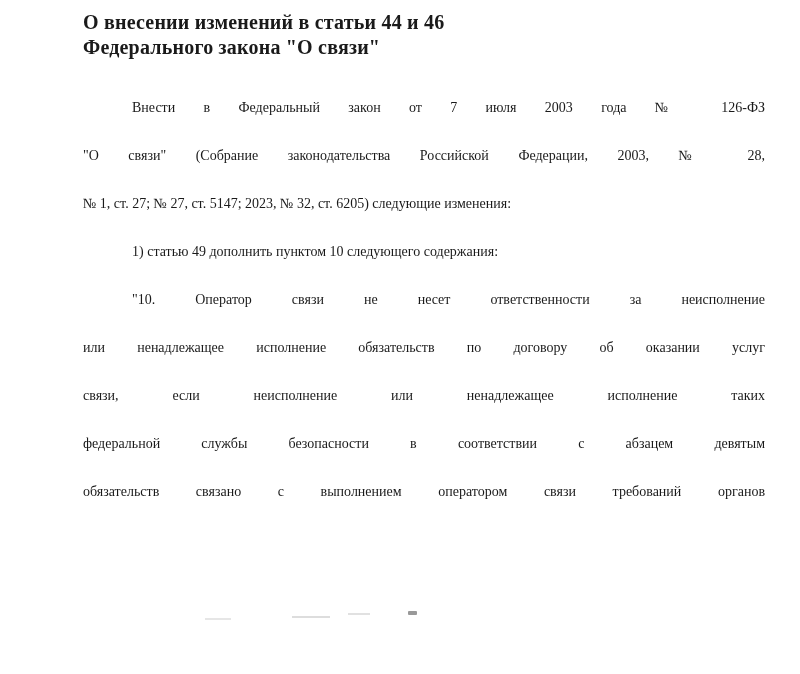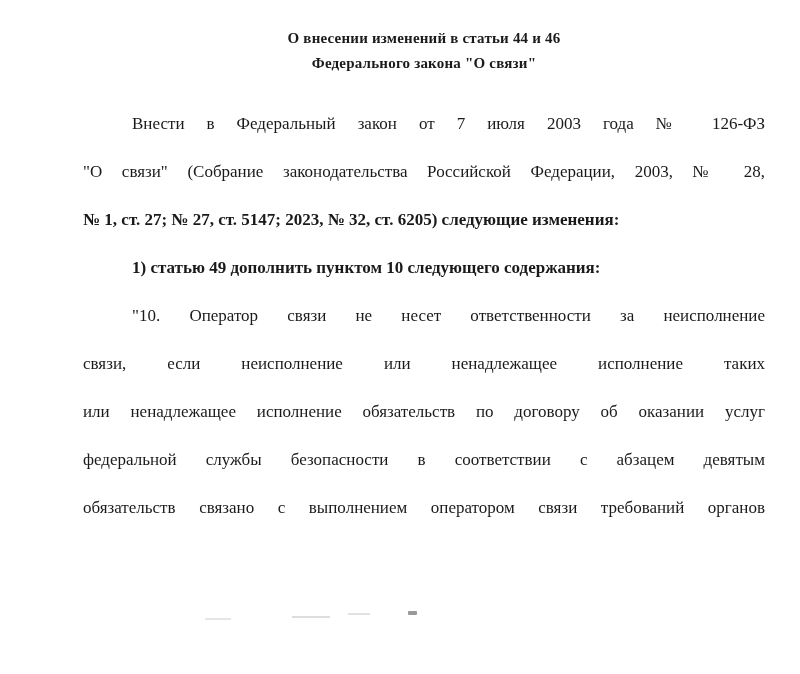--- a/index.html
+++ b/index.html
@@ -14,48 +14,45 @@
     background: #ffffff;
     overflow: hidden;
     font-family: "Liberation Serif", "DejaVu Serif", serif;
     color: #1a1a1a;
   }
   .doc-title {
     position: absolute;
     left: 83px;
     top: 10px;
     width: 682px;
-    text-align: center;
     font-weight: bold;
-    font-size: 15px;
+    font-size: 20px;
     line-height: 25px;
     letter-spacing: 0.2px;
-    margin-top: 16px;
   }
   .body-lines {
     position: absolute;
     left: 83px;
-    top: 100px;
+    top: 84px;
     width: 682px;
-    font-size: 17px;
+    font-size: 14px;
   }
   .line {
     height: 48px;
     line-height: 48px;
     overflow: hidden;
     white-space: normal;
   }
   .line.j {
     text-align: justify;
     text-align-last: justify;
   }
   .line.l {
     text-align: left;
     text-align-last: left;
-    font-weight: bold;
   }
   .line.indent {
     text-indent: 49px;
   }
   
   .speck {
     position: absolute;
     background: #777;
   }
   .speck.s1 { left: 408px; top: 611px; width: 9px;  height: 4px; opacity: 0.75; border-radius: 1px; }
@@ -72,22 +69,22 @@
     <div>О внесении изменений в статьи 44 и 46</div>
     <div>Федерального закона "О связи"</div>
   </div>
 
   <div class="body-lines">
     <div class="line j indent">Внести в Федеральный закон от 7 июля 2003 года № 126-ФЗ</div>
     <div class="line j">"О связи" (Собрание законодательства Российской Федерации, 2003, № 28,</div>
     <div class="line l">№ 1, ст. 27; № 27, ст. 5147; 2023, № 32, ст. 6205) следующие изменения:</div>
     <div class="line l indent">1) статью 49 дополнить пунктом 10 следующего содержания:</div>
     <div class="line j indent">"10. Оператор связи не несет ответственности за неисполнение</div>
+    <div class="line j">или ненадлежащее исполнение обязательств по договору об оказании услуг</div>
     <div class="line j">связи, если неисполнение или ненадлежащее исполнение таких</div>
-    <div class="line j">или ненадлежащее исполнение обязательств по договору об оказании услуг</div>
     <div class="line j">федеральной службы безопасности в соответствии с абзацем девятым</div>
     <div class="line j">обязательств связано с выполнением оператором связи требований органов</div>
   </div>
 
   <div class="speck s1"></div>
   <div class="speck s2"></div>
   <div class="speck s3"></div>
   <div class="speck s4"></div>
 
 </div>

